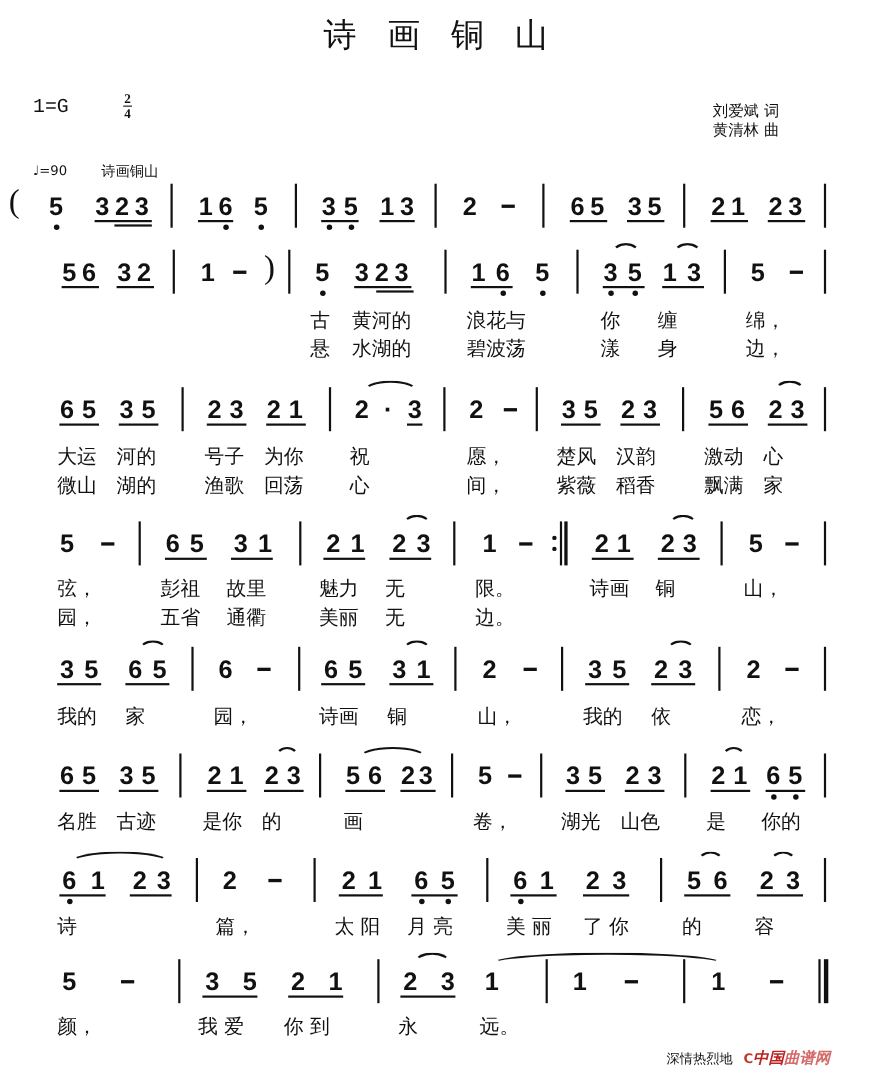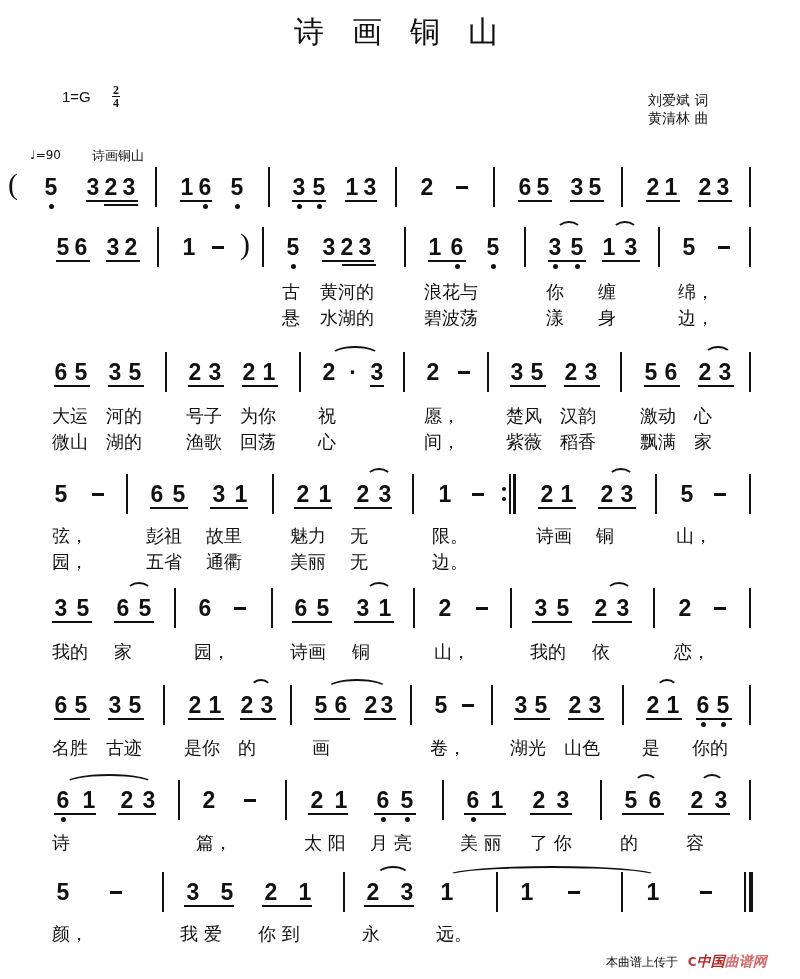--- a/index.html
+++ b/index.html
@@ -1,19 +1,19 @@
 <!DOCTYPE html>
 <html><head>
 <meta charset="utf-8">
 <style>
   html,body{margin:0;padding:0;background:#fff;}
   body{width:800px;height:979px;position:relative;overflow:hidden;font-family:"DejaVu Sans","Liberation Sans",sans-serif;color:#111;}
   .abs{position:absolute;}
   .title{left:0;width:800px;top:12px;text-align:center;font-size:30px;letter-spacing:28px;font-weight:normal;padding-left:20px;box-sizing:border-box;}
-  .key{left:30px;top:88px;font-size:15px;font-family:Liberation Sans, sans-serif;margin-left:32px;}
+  .key{left:30px;top:88px;font-size:18px;font-family:Liberation Mono, monospace;}
   .ts{left:112px;top:84px;font-family:"Liberation Serif",serif;font-weight:bold;font-size:12px;line-height:12px;text-align:center;}
   .ts .l{border-bottom:1.5px solid #111;padding:0 1px;}
   .credit{left:648px;font-size:14px;}
   .tempo{left:30px;top:148px;font-size:12px;}
   .expr{left:92px;top:147px;font-size:13px;}
   .note{font-family:"Liberation Sans","DejaVu Sans",sans-serif;font-weight:bold;font-size:23px;line-height:26px;width:14px;text-align:center;}
   .bar{width:2px;background:#111;height:40px;}
   .ul{height:2px;background:#111;}
   .dot{width:5px;height:5px;border-radius:50%;background:#111;}
   .lyr{font-size:18px;line-height:20px;white-space:nowrap;}
@@ -405,15 +405,15 @@
     <div class="abs bar" style="left: 744px; top: 872px;"></div>
     <div class="abs bar" style="left: 749px; top: 872px; width: 4px;"></div>
     <div class="abs lyr" style="left: 52px; top: 924px;">颜，</div>
     <div class="abs lyr" style="left: 180px; top: 924px;">我 爱</div>
     <div class="abs lyr" style="left: 258px; top: 924px;">你 到</div>
     <div class="abs lyr" style="left: 362px; top: 924px;">永</div>
     <div class="abs lyr" style="left: 436px; top: 924px;">远。</div>
   </div>
 
 <div class="abs footer" style="left:606px;top:953px">
-  <span>本曲谱上传于</span>
+  <span>深情热烈地</span>
   <span style="color:#c0392b;font-weight:bold;margin-left:6px;">C</span><span class="logo"><span style="color:#b22;">中国</span><span style="color:#d46a6a;">曲谱网</span></span>
 </div>
 
 </body></html>

